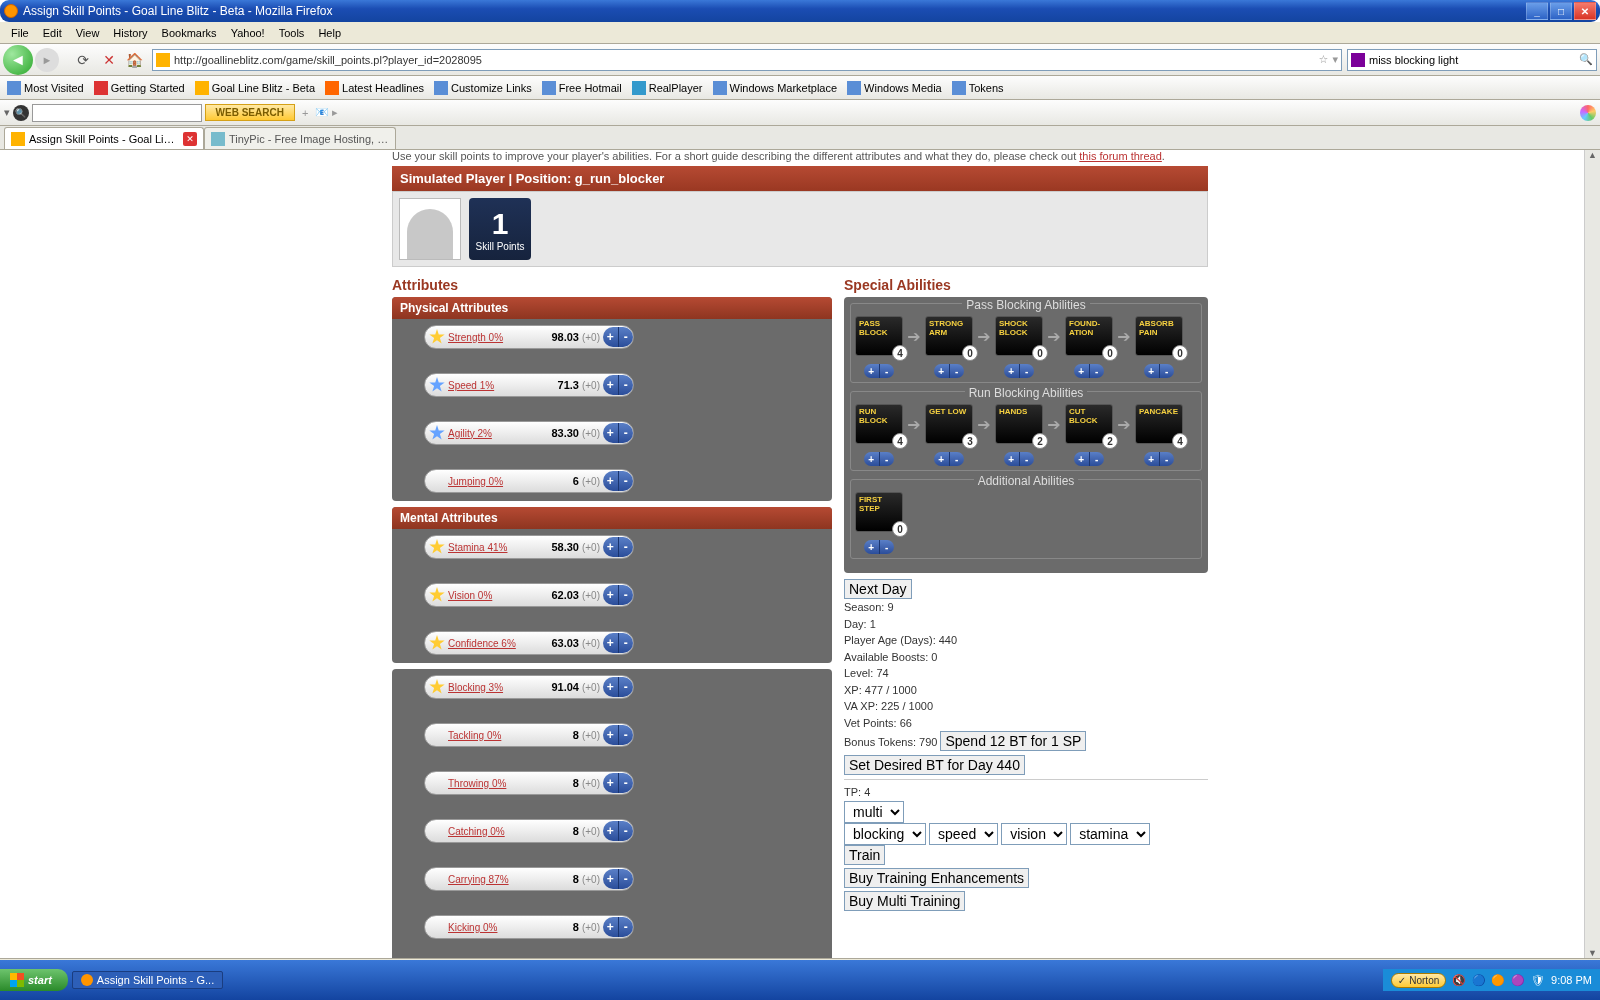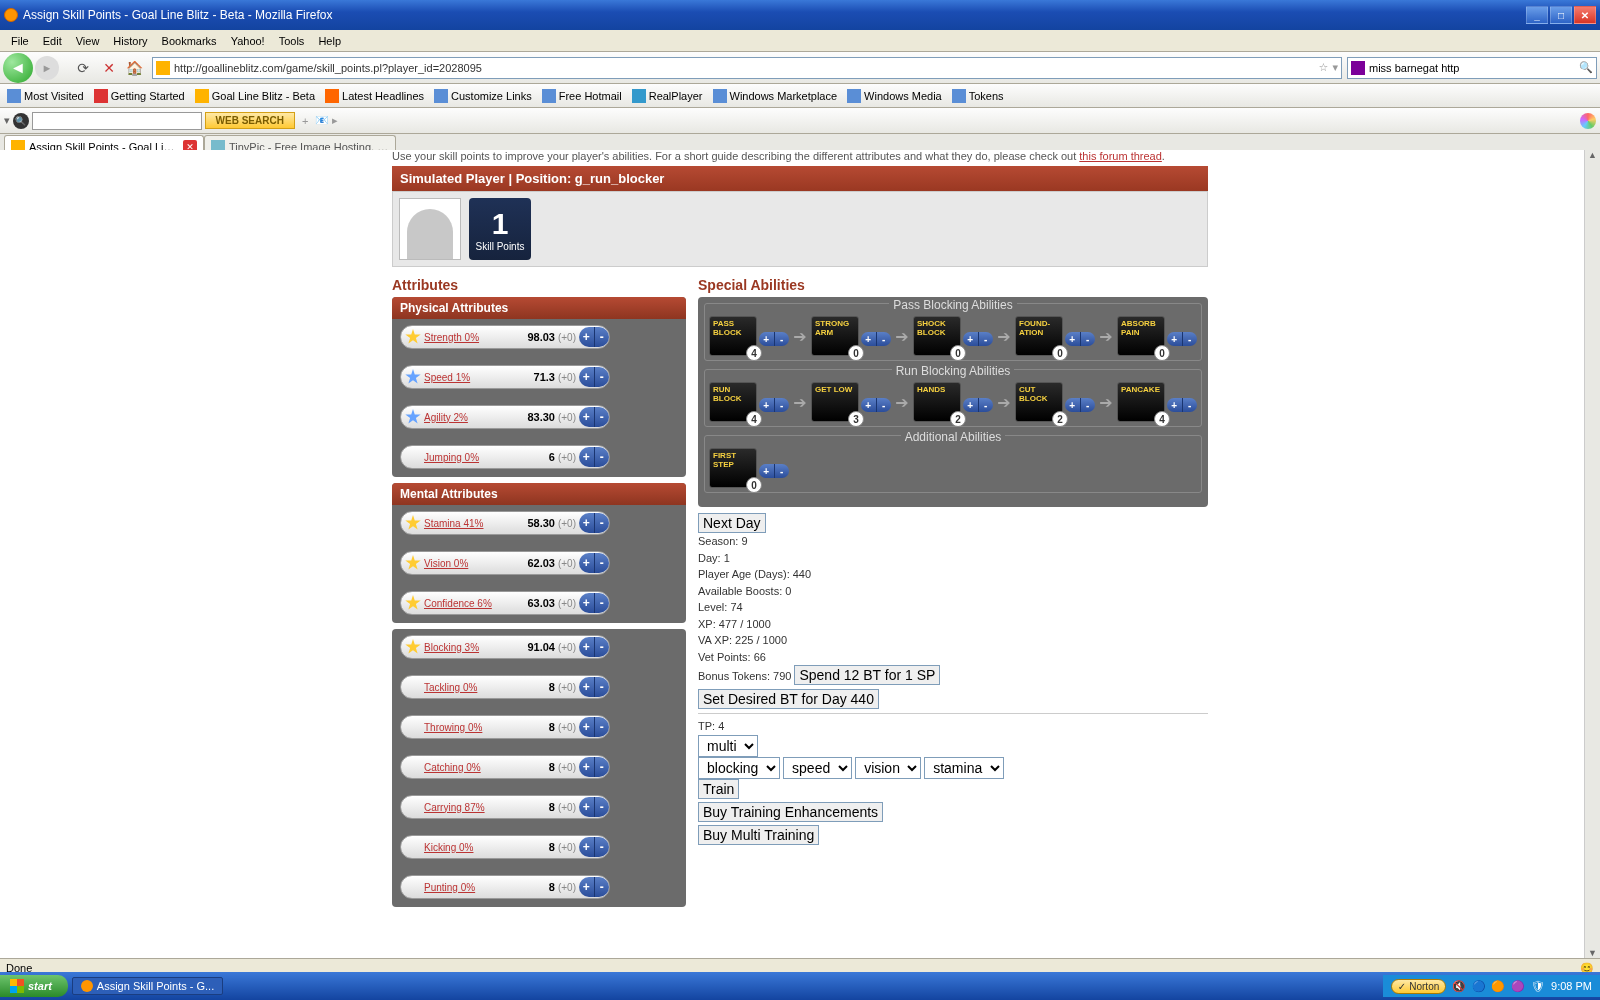--- a/index.html
+++ b/index.html
@@ -1,19 +1,19 @@
 <!DOCTYPE html>
 <html><head>
 <meta charset="utf-8">
 <style>
 * { margin: 0; padding: 0; box-sizing: border-box; font-family: Tahoma, Arial, sans-serif; }
 body { background: #fff; font-size: 11px; overflow: hidden; }
 
 
-.titlebar { height: 30px; background: linear-gradient(#3a78d8, #1b4db3 40%, #1344a0); display: flex; align-items: center; padding: 0 4px; color: #fff; font-size: 12px; }
+.titlebar { height: 22px; background: linear-gradient(#3a78d8, #1b4db3 40%, #1344a0); display: flex; align-items: center; padding: 0 4px; color: #fff; font-size: 12px; border-radius: 9px; }
 .titlebar .ff-icon { width: 14px; height: 14px; background: #ff9500; border-radius: 50%; margin-right: 5px; border:1px solid #d06500;}
 .titlebar .win-btns { margin-left: auto; display: flex; gap: 2px; }
 .titlebar .win-btn { width: 22px; height: 18px; border:1px solid #fff3; display:flex;align-items:center;justify-content:center;font-size:10px;font-weight:bold;}
 .titlebar .win-btn.min { background: linear-gradient(#6a9ee9,#2d63c6); }
 .titlebar .win-btn.max { background: linear-gradient(#6a9ee9,#2d63c6); }
 .titlebar .win-btn.close { background: linear-gradient(#f57b6e,#d93526); }
 
 .menubar { height: 22px; background: #ece9d8; border-bottom: 1px solid #aca899; display: flex; align-items: center; padding: 0 4px; font-size: 11px; }
 .menubar span { padding: 2px 7px; }
 
@@ -54,52 +54,52 @@
 .sp-box .num { font-size: 30px; font-weight: bold; }
 .sp-box .lbl { font-size: 10px; }
 
 .cols { display: flex; gap: 12px; margin-top: 10px; }
 .col-left { width: 440px; }
 .col-right { flex: 1; }
 
 .section-title { color: #9a3822; font-weight: bold; font-size: 14px; margin-bottom: 4px; }
 .attr-group { background: #6b6b6b; border-radius: 4px; margin-bottom: 6px; padding-bottom: 8px; }
 .attr-group-hdr { background: linear-gradient(#b64a33,#8e3520); color: #fff; font-weight: bold; padding: 4px 8px; border-radius: 4px 4px 0 0; font-size: 12px; }
-.attr-rows { display: flex; flex-wrap: wrap; padding: 6px 8px 0; gap: 16px 4px; }
+.attr-rows { display: flex; flex-wrap: wrap; padding: 6px 8px 0; gap: 24px 4px; margin-left: 24px; }
 .attr-pill { width: 210px; height: 24px; background: linear-gradient(#fff,#dcdcdc); border-radius: 12px; border: 1px solid #999; display: flex; align-items: center; padding: 0 0 0 4px; position: relative; }
 .attr-pill .star { width:16px;height:16px;background:#ffcc33;clip-path:polygon(50% 0,61% 35%,98% 35%,68% 57%,79% 91%,50% 70%,21% 91%,32% 57%,2% 35%,39% 35%);margin-right:3px;}
 .attr-pill .star.blue { background:#66a3ff; }
 .attr-pill .aname { color: #b33; text-decoration: underline; font-size: 10px; flex-shrink:0; width:74px; white-space:nowrap;overflow:hidden;}
 .attr-pill .aval { font-weight: bold; font-size: 11px; margin-left: auto; margin-right: 3px; }
 .attr-pill .adelta { color: #888; font-size: 10px; margin-right: 3px; }
 .attr-pill .pm { width: 30px; height: 20px; background: linear-gradient(#5a7fc7,#2b4d9a); border-radius: 10px; display:flex; }
 .attr-pill .pm span { flex:1;color:#fff;display:flex;align-items:center;justify-content:center;font-weight:bold;font-size:12px;}
 .attr-pill .pm span:first-child { border-right:1px solid #1a3570;}
 
 
 .ability-box { background: #6b6b6b; border-radius: 4px; padding: 6px; }
 .ab-fieldset { border: 1px solid #888; border-radius: 3px; margin-bottom: 8px; padding: 6px 4px 4px; }
 .ab-legend { color: #ddd; font-size: 12px; padding: 0 4px; text-align:center; display:block; position:relative; top:-12px; background:#6b6b6b;width:fit-content;margin:0 auto;}
 .ab-row { display: flex; gap: 4px; align-items:flex-start; margin-top:-8px;}
-.ab-item { display: flex; align-items: center; gap: 2px; }
+.ab-item { display: flex; flex-direction: column; align-items: center; gap: 2px; }
 .ab-card { width: 48px; height: 40px; background: linear-gradient(#2a2a2a,#000); border: 1px solid #555; border-radius: 3px; color: #f5d040; font-size: 8px; font-weight: bold; padding: 3px; line-height: 1.1; position: relative; }
 .ab-card .badge { position: absolute; bottom: -6px; right: -6px; width: 16px; height: 16px; border-radius: 50%; background: #fff; border:1px solid #888; color:#333; display:flex;align-items:center;justify-content:center;font-size:10px;}
 .ab-arrow { width: 14px; height: 40px; display:flex;align-items:center;justify-content:center;color:#aaa;font-size:16px;}
 .ab-pm { width: 30px; height: 14px; background: linear-gradient(#5a7fc7,#2b4d9a); border-radius: 8px; display:flex;margin-top:6px;}
 .ab-pm span {flex:1;color:#fff;display:flex;align-items:center;justify-content:center;font-size:10px;font-weight:bold;}
 .ab-pm span:first-child{border-right:1px solid #1a3570;}
 
 .info-block { font-size: 11px; color: #333; margin-top: 6px; line-height: 1.5; }
 .info-block button, .info-block select { font-size: 14px; border: 1px solid #7f9db9; background: #efefef; padding: 1px 4px; }
 .info-block select { background: #fff; }
 .info-block hr { border:none; border-top:1px solid #ccc; margin: 4px 0; }
 
 
 .statusbar { position: absolute; bottom: 22px; left:0; right:0; height: 20px; background: #ece9d8; border-top: 1px solid #aca899; font-size: 11px; padding: 3px 6px; }
-.taskbar { position: absolute; bottom: 0; left:0; right:0; height: 28px; background: linear-gradient(#3a78d8,#1344a0); display: flex; align-items: center; }
+.taskbar { position: absolute; bottom: 0; left:0; right:0; height: 40px; background: linear-gradient(#3a78d8,#1344a0); display: flex; align-items: center; }
 .startbtn { height: 22px; background: linear-gradient(#6dc46d,#2a8a2a); color:#fff; font-weight:bold; font-style:italic; padding: 0 16px 0 10px; border-radius: 0 10px 10px 0; display:flex;align-items:center;gap:4px;}
 .startbtn .winlogo { width:14px;height:14px;background:conic-gradient(#f25022 0 25%,#7fba00 0 50%,#00a4ef 0 75%,#ffb900 0);}
 .taskbtn { height: 18px; margin-left: 4px; background: #2d5fb8; border:1px solid #1a3d80; color:#fff; padding: 0 8px; display:flex;align-items:center;gap:4px;font-size:11px;border-radius:2px;}
 .systray { margin-left: auto; height: 22px; background: #1a8cd8; display:flex;align-items:center;gap:6px;padding:0 8px;color:#fff;font-size:11px;}
 .systray .norton { background: linear-gradient(#ffe9a6,#ffc933); color:#333;border:1px solid #aa7a00;border-radius:8px;padding:1px 6px;font-size:10px;display:flex;align-items:center;gap:3px;}
 .sc-right { position:absolute; right:0; top:150px; bottom:42px; width:16px; background:#e8e8e3; border-left:1px solid #ccc;}
 .sc-right::before { content:"▲"; display:block;text-align:center;font-size:9px;color:#666;}
 .sc-right::after { content:"▼"; position:absolute;bottom:0;left:0;right:0;text-align:center;font-size:9px;color:#666;}
 </style>
 </head>
@@ -134,21 +134,21 @@
   <div class="nav-btn" style="color:#c33">✕</div>
   <div class="nav-btn">🏠</div>
   <div class="url-bar">
     <span class="favicon"></span>
     <span style="color:#333">http://goallineblitz.com/game/skill_points.pl?player_id=2028095</span>
     <span style="margin-left:auto;color:#999">☆</span>
     <span style="color:#999;margin-left:4px">▾</span>
   </div>
   <div class="search-box">
     <span class="sicon"></span>
-    <span>miss barnegat http</span>
+    <span>miss blocking light</span>
     <span style="margin-left:auto;color:#555">🔍</span>
   </div>
 </div>
 
 <div class="bookmarks">
   <div class="bm">
       <span class="bico"></span>
       <span>Most Visited</span>
     </div>
   <div class="bm">

